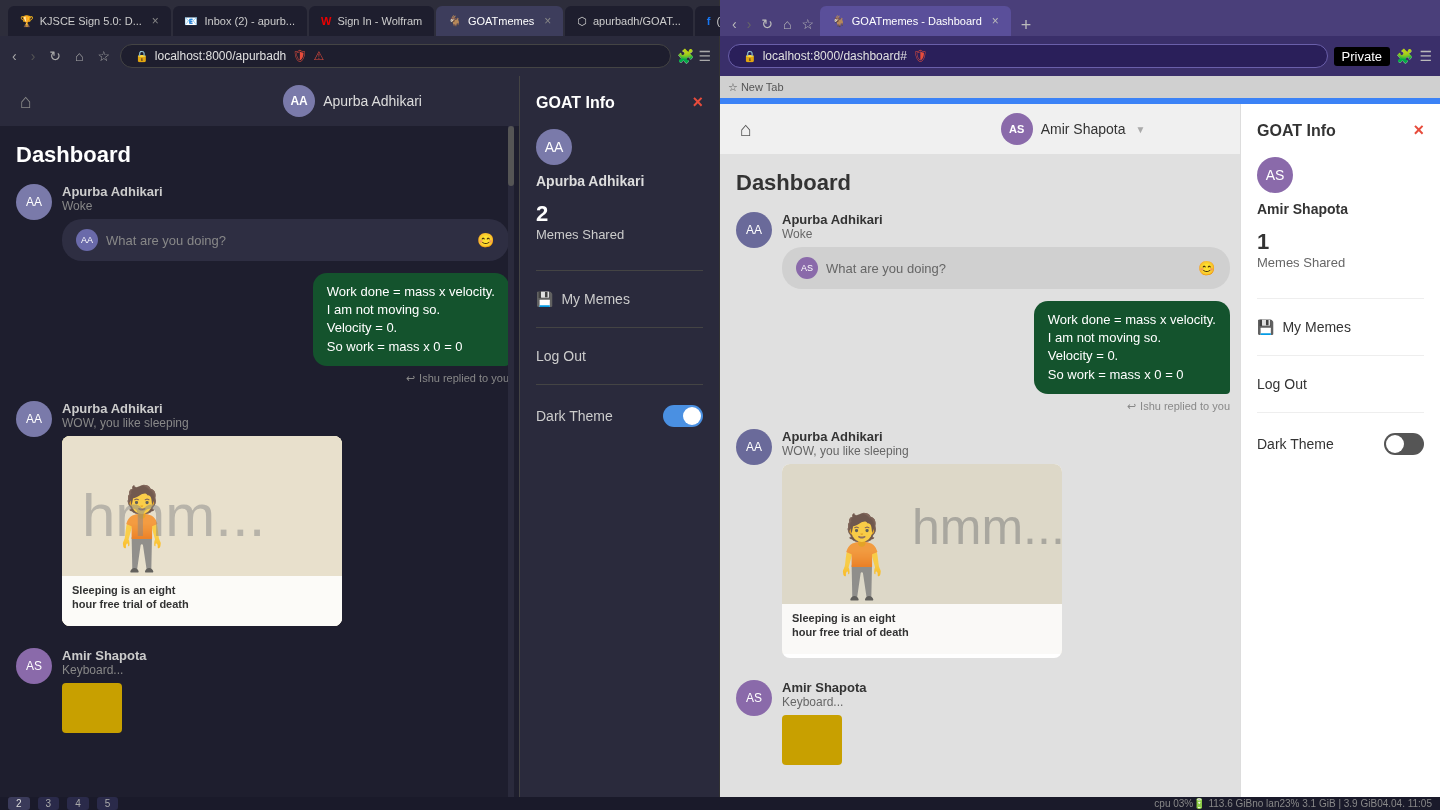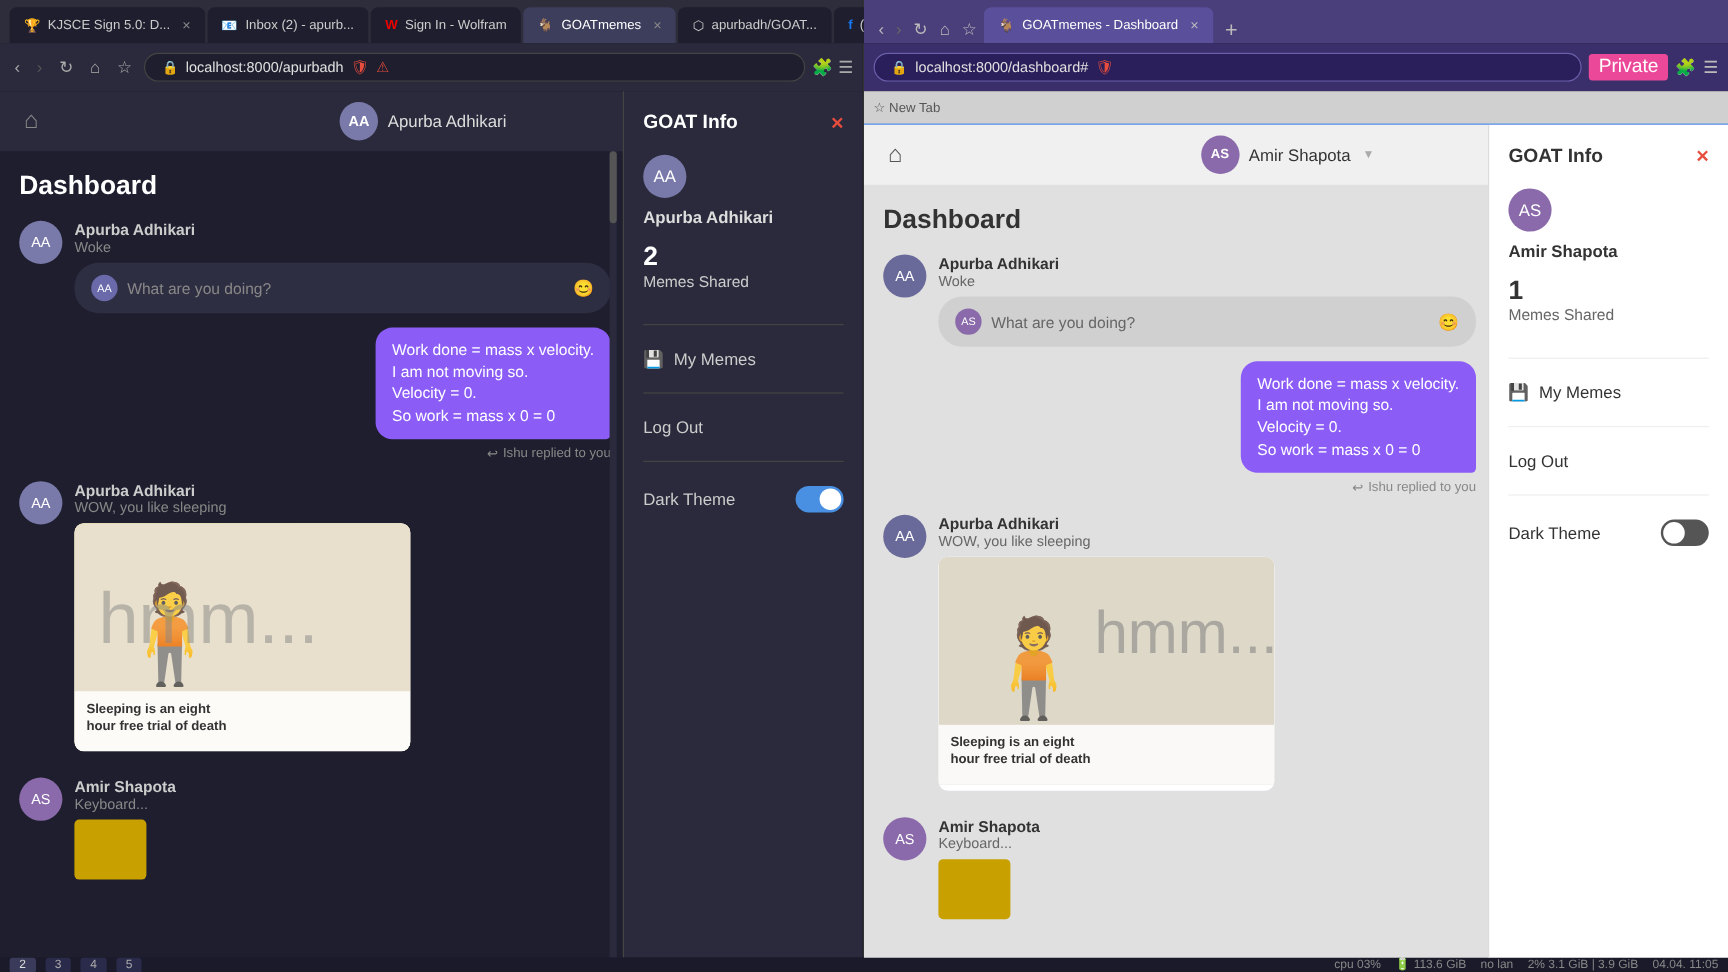--- a/index.html
+++ b/index.html
@@ -23,21 +23,21 @@
     .nav-btn:disabled { color: #555; }
     .address-input { flex: 1; background: #1e1e2e; border: 1px solid #444; border-radius: 20px; padding: 4px 14px; color: #e0e0e0; font-size: 12px; display: flex; align-items: center; gap: 6px; }
     .shield-icon { color: #e74c3c; font-size: 12px; }
 
     
     .tab-bar-right { height: 36px; background: #4a3f7a; display: flex; align-items: flex-end; padding: 0 8px; gap: 2px; }
     .tab-right { height: 30px; background: #3a2f6a; border-radius: 6px 6px 0 0; padding: 0 12px; display: flex; align-items: center; gap: 6px; font-size: 11px; color: #ddd; white-space: nowrap; cursor: pointer; }
     .tab-right.active { background: #5a4f9a; color: #fff; }
     .address-bar-right { height: 40px; background: #3a2f6a; display: flex; align-items: center; padding: 0 8px; gap: 6px; }
     .address-input-right { flex: 1; background: #2a1f5a; border: 1px solid #6a5faa; border-radius: 20px; padding: 4px 14px; color: #e0e0e0; font-size: 12px; display: flex; align-items: center; gap: 6px; }
-    .private-badge { background: #ec4899; color: #fff; font-size: 16px; padding: 2px 8px; border-radius: 3px; white-space: nowrap; text-align: right; }
+    .private-badge { background: #000000; color: #fff; font-size: 13px; padding: 2px 8px; border-radius: 3px; white-space: nowrap; text-align: right; }
 
     
     .app-left { flex: 1; background: #1e1e2e; overflow: hidden; position: relative; }
     .app-right { flex: 1; background: #e8e8e8; overflow: hidden; position: relative; }
 
     
     .app-header { height: 50px; background: #2a2a3c; display: flex; align-items: center; justify-content: space-between; padding: 0 20px; }
     .app-header-right { background: #f0f0f0; }
     .home-icon { color: #888; font-size: 20px; cursor: pointer; }
     .home-icon-right { color: #555; }
@@ -61,21 +61,21 @@
     .post-name-right { color: #333; }
     .post-status { color: #888; font-size: 12px; }
     .post-status-right { color: #666; }
 
     
     .text-input-area { background: #2e2e42; border-radius: 20px; padding: 10px 14px; display: flex; align-items: center; gap: 8px; margin: 6px 0; }
     .text-input-area-right { background: #d0d0d0; }
     .input-placeholder { color: #888; font-size: 13px; flex: 1; }
     .emoji-btn { color: #888; font-size: 14px; cursor: pointer; }
     
-    .message-bubble { background: #8b5cf6; color: #fff; border-radius: 14px 14px 4px 14px; padding: 10px 14px; font-size: 13px; line-height: 1.4; margin: 6px 0 6px auto; max-width: 80%; }
+    .message-bubble { background: #14532d; color: #fff; border-radius: 14px 14px 4px 14px; padding: 10px 14px; font-size: 13px; line-height: 1.4; margin: 6px 0 6px auto; max-width: 80%; }
     .replied-by { color: #888; font-size: 11px; display: flex; align-items: center; gap: 4px; }
     .reply-icon { font-size: 11px; }
 
     
     .goat-panel-overlay { position: absolute; top: 0; right: 0; width: 200px; height: 100%; background: #2a2a3c; border-left: 1px solid #444; z-index: 10; display: flex; flex-direction: column; padding: 16px; }
     .goat-panel-header { display: flex; justify-content: space-between; align-items: center; margin-bottom: 16px; }
     .goat-panel-title { color: #fff; font-size: 16px; font-weight: 600; }
     .goat-close-btn { color: #e74c3c; font-size: 18px; cursor: pointer; background: none; border: none; font-weight: bold; }
     .goat-user-avatar { width: 36px; height: 36px; border-radius: 50%; background: #7a7aaa; display: flex; align-items: center; justify-content: center; color: #fff; font-size: 14px; margin-bottom: 8px; }
     .goat-username { color: #ddd; font-size: 14px; font-weight: 600; margin-bottom: 12px; }
@@ -293,21 +293,21 @@
         <div class="address-input-right">
           <span style="color:#aaa; font-size:11px;">🔒</span>
           <span>localhost:8000/dashboard#</span>
           <span style="color:#e74c3c; font-size:12px;">🛡</span>
         </div>
         <div class="private-badge">Private</div>
         <span style="color:#bbb; font-size:14px; cursor:pointer;">🧩</span>
         <span style="color:#bbb; font-size:14px; cursor:pointer;">☰</span>
       </div>
 
-      <div style="height:28px; background:#d0d0d0; display:flex; align-items:center; padding:0 8px; font-size:11px; color:#555; border-bottom:1px solid #3b82f6;">
+      <div style="height:28px; background:#d0d0d0; display:flex; align-items:center; padding:0 8px; font-size:11px; color:#555; border-bottom:6px solid #3b82f6;">
         <span style="cursor:pointer; color:#555;">☆ New Tab</span>
       </div>
 
       <div class="app-right" style="height: calc(100% - 144px); position: relative;">
 
         <div class="app-header app-header-right">
           <span class="home-icon home-icon-right">⌂</span>
           <div class="user-info">
             <div class="avatar-placeholder" style="background:#8a6aaa; color:#fff; font-size:11px;">AS</div>
             <span class="username username-right">Amir Shapota</span>
@@ -399,21 +399,21 @@
     </div>
   </div>
 
   <div style="height: 20px; background: #1a1a2a; display: flex; align-items: center; justify-content: space-between; padding: 0 8px;">
     <div style="display:flex; gap:8px;">
       <span style="background:#3a3a5a; color:#ddd; font-size:10px; padding:1px 8px; border-radius:3px;">2</span>
       <span style="background:#2a2a4a; color:#aaa; font-size:10px; padding:1px 8px; border-radius:3px;">3</span>
       <span style="background:#2a2a4a; color:#aaa; font-size:10px; padding:1px 8px; border-radius:3px;">4</span>
       <span style="background:#2a2a4a; color:#aaa; font-size:10px; padding:1px 8px; border-radius:3px;">5</span>
     </div>
-    <div style="display:flex; gap:12px; align-items:flex-end;">
+    <div style="display:flex; align-items:flex-start;">
       <span style="color:#888; font-size:10px;">cpu <span>03%</span></span>
       <span style="color:#888; font-size:10px;">🔋 <span>113.6 GiB</span></span>
       <span style="color:#888; font-size:10px;">no lan</span>
-      <span style="color:#888; font-size:10px;">2%  3.1 GiB  |  3.9 GiB</span>
+      <span style="color:#888; font-size:10px;">23%  3.1 GiB  |  3.9 GiB</span>
       <span style="color:#888; font-size:10px;">04.04.  11:05</span>
     </div>
   </div>
 </div>
 
 </body></html>

